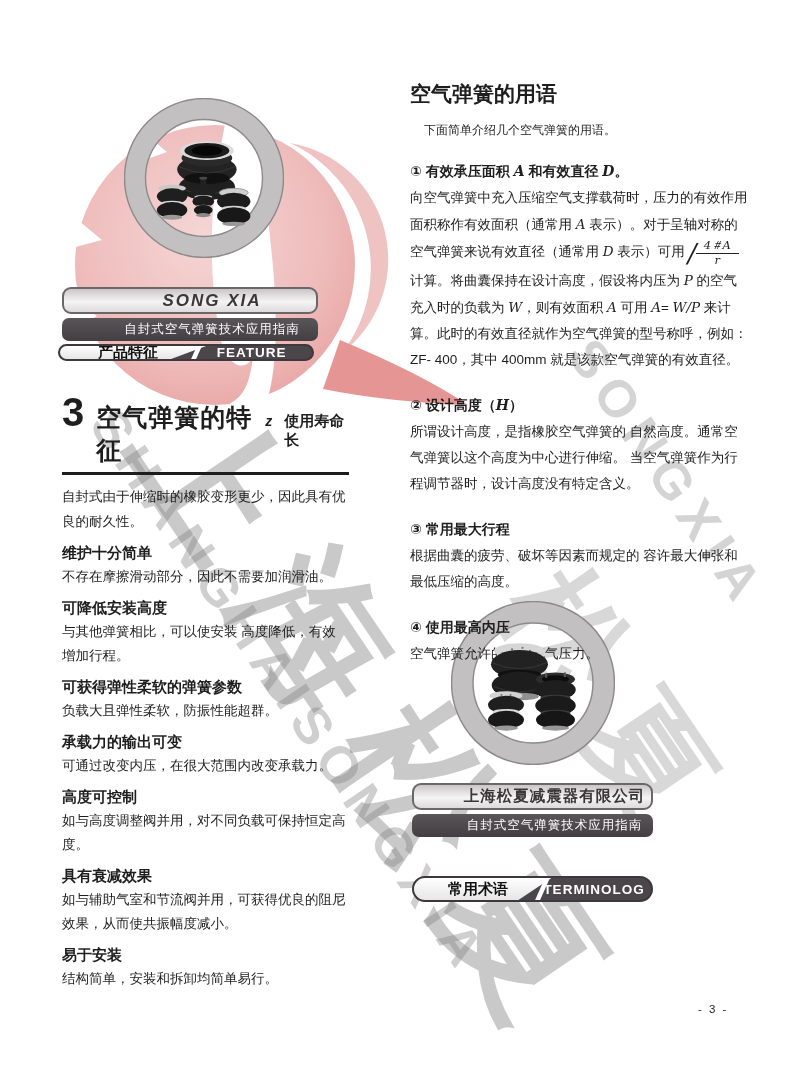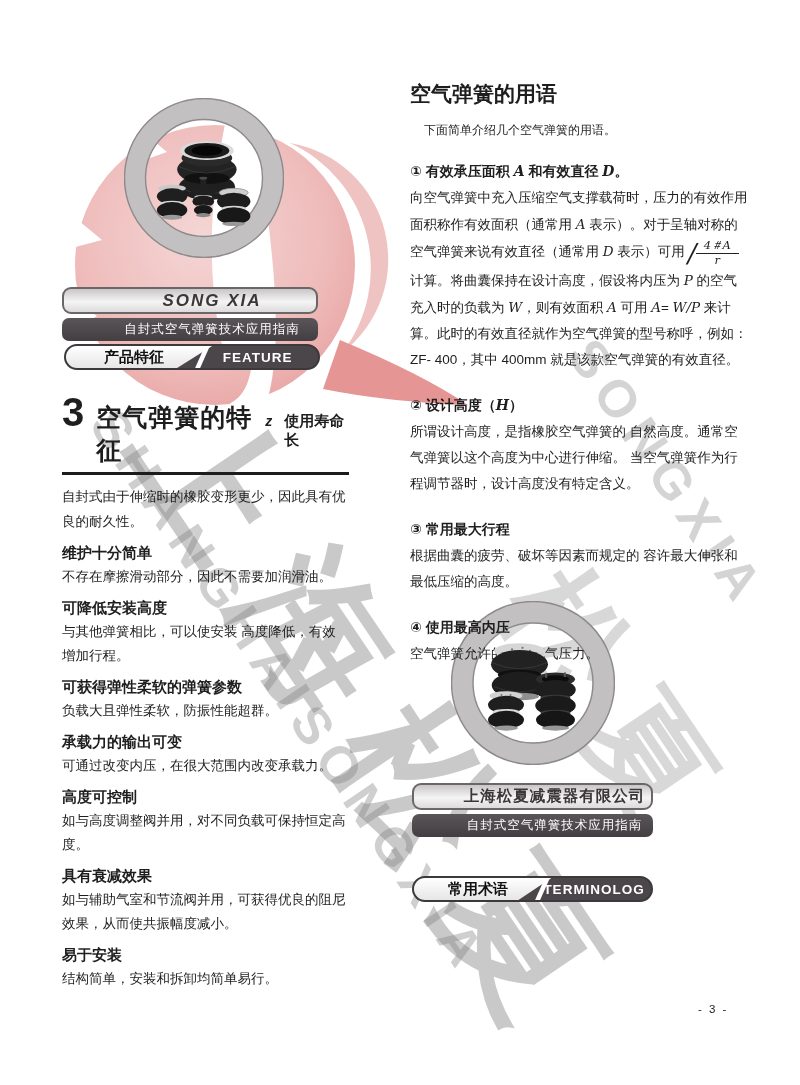--- a/index.html
+++ b/index.html
@@ -133,21 +133,21 @@
   <ellipse cx="121" cy="130" rx="23" ry="12" fill="#181818"></ellipse>
   <ellipse cx="121" cy="141" rx="16" ry="3" fill="#999"></ellipse>
 </svg>
 
 <div class="abs bar bar-brand content" style="left:62px;top:287px;width:256px;height:27px;">
   <span class="brand-italic">SONG XIA</span>
 </div>
 <div class="abs bar bar-guide content" style="left:62px;top:318px;width:256px;height:23px;">
   <span>自封式空气弹簧技术应用指南</span>
 </div>
-<div class="bar-tab" style="left:64px;top:344px;width:256px;height:26px;z-index:4;">
+<div class="bar-tab" style="left:58px;top:344px;width:256px;height:17px;z-index:4;">
   <div class="tab-white"></div>
   <div class="tab-stripe"></div>
   <div class="tab-cn">产品特征</div>
   <div class="tab-en">FEATURE</div>
 </div>
 
 <div class="abs content" id="left-col">
   <div class="h3row">
     <span class="h3num">3</span>
     <span class="h3title">空气弹簧的特征</span>

